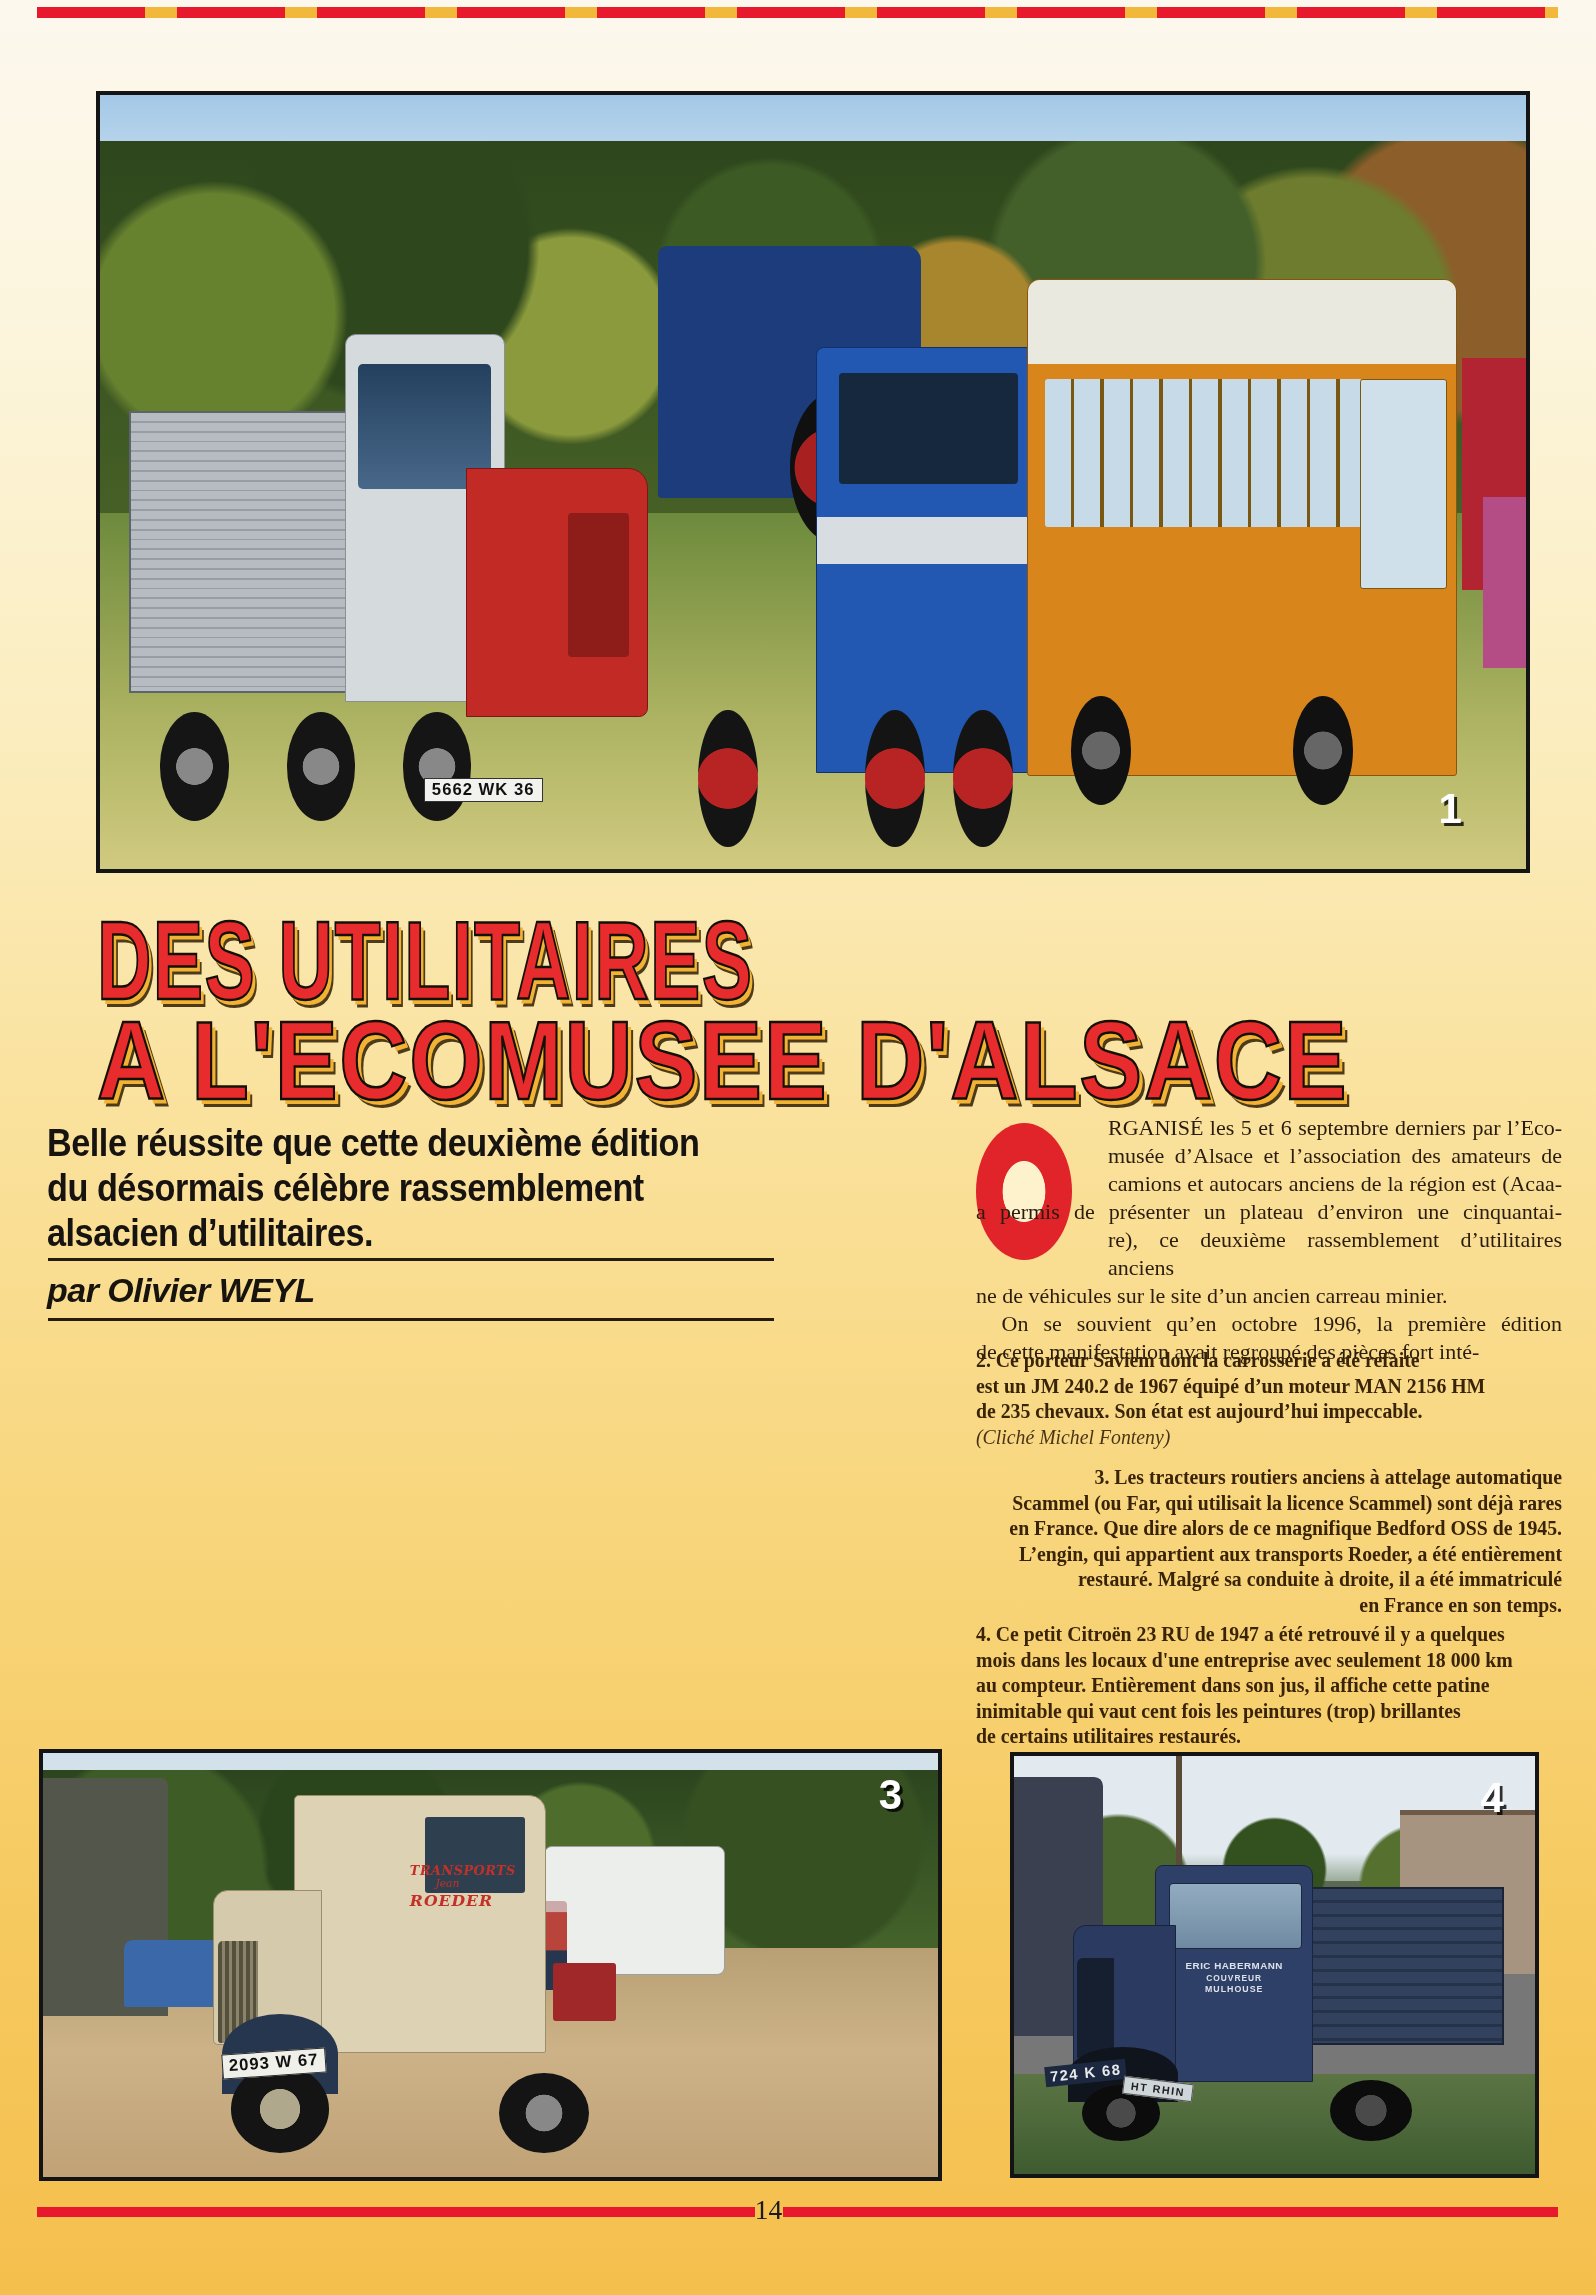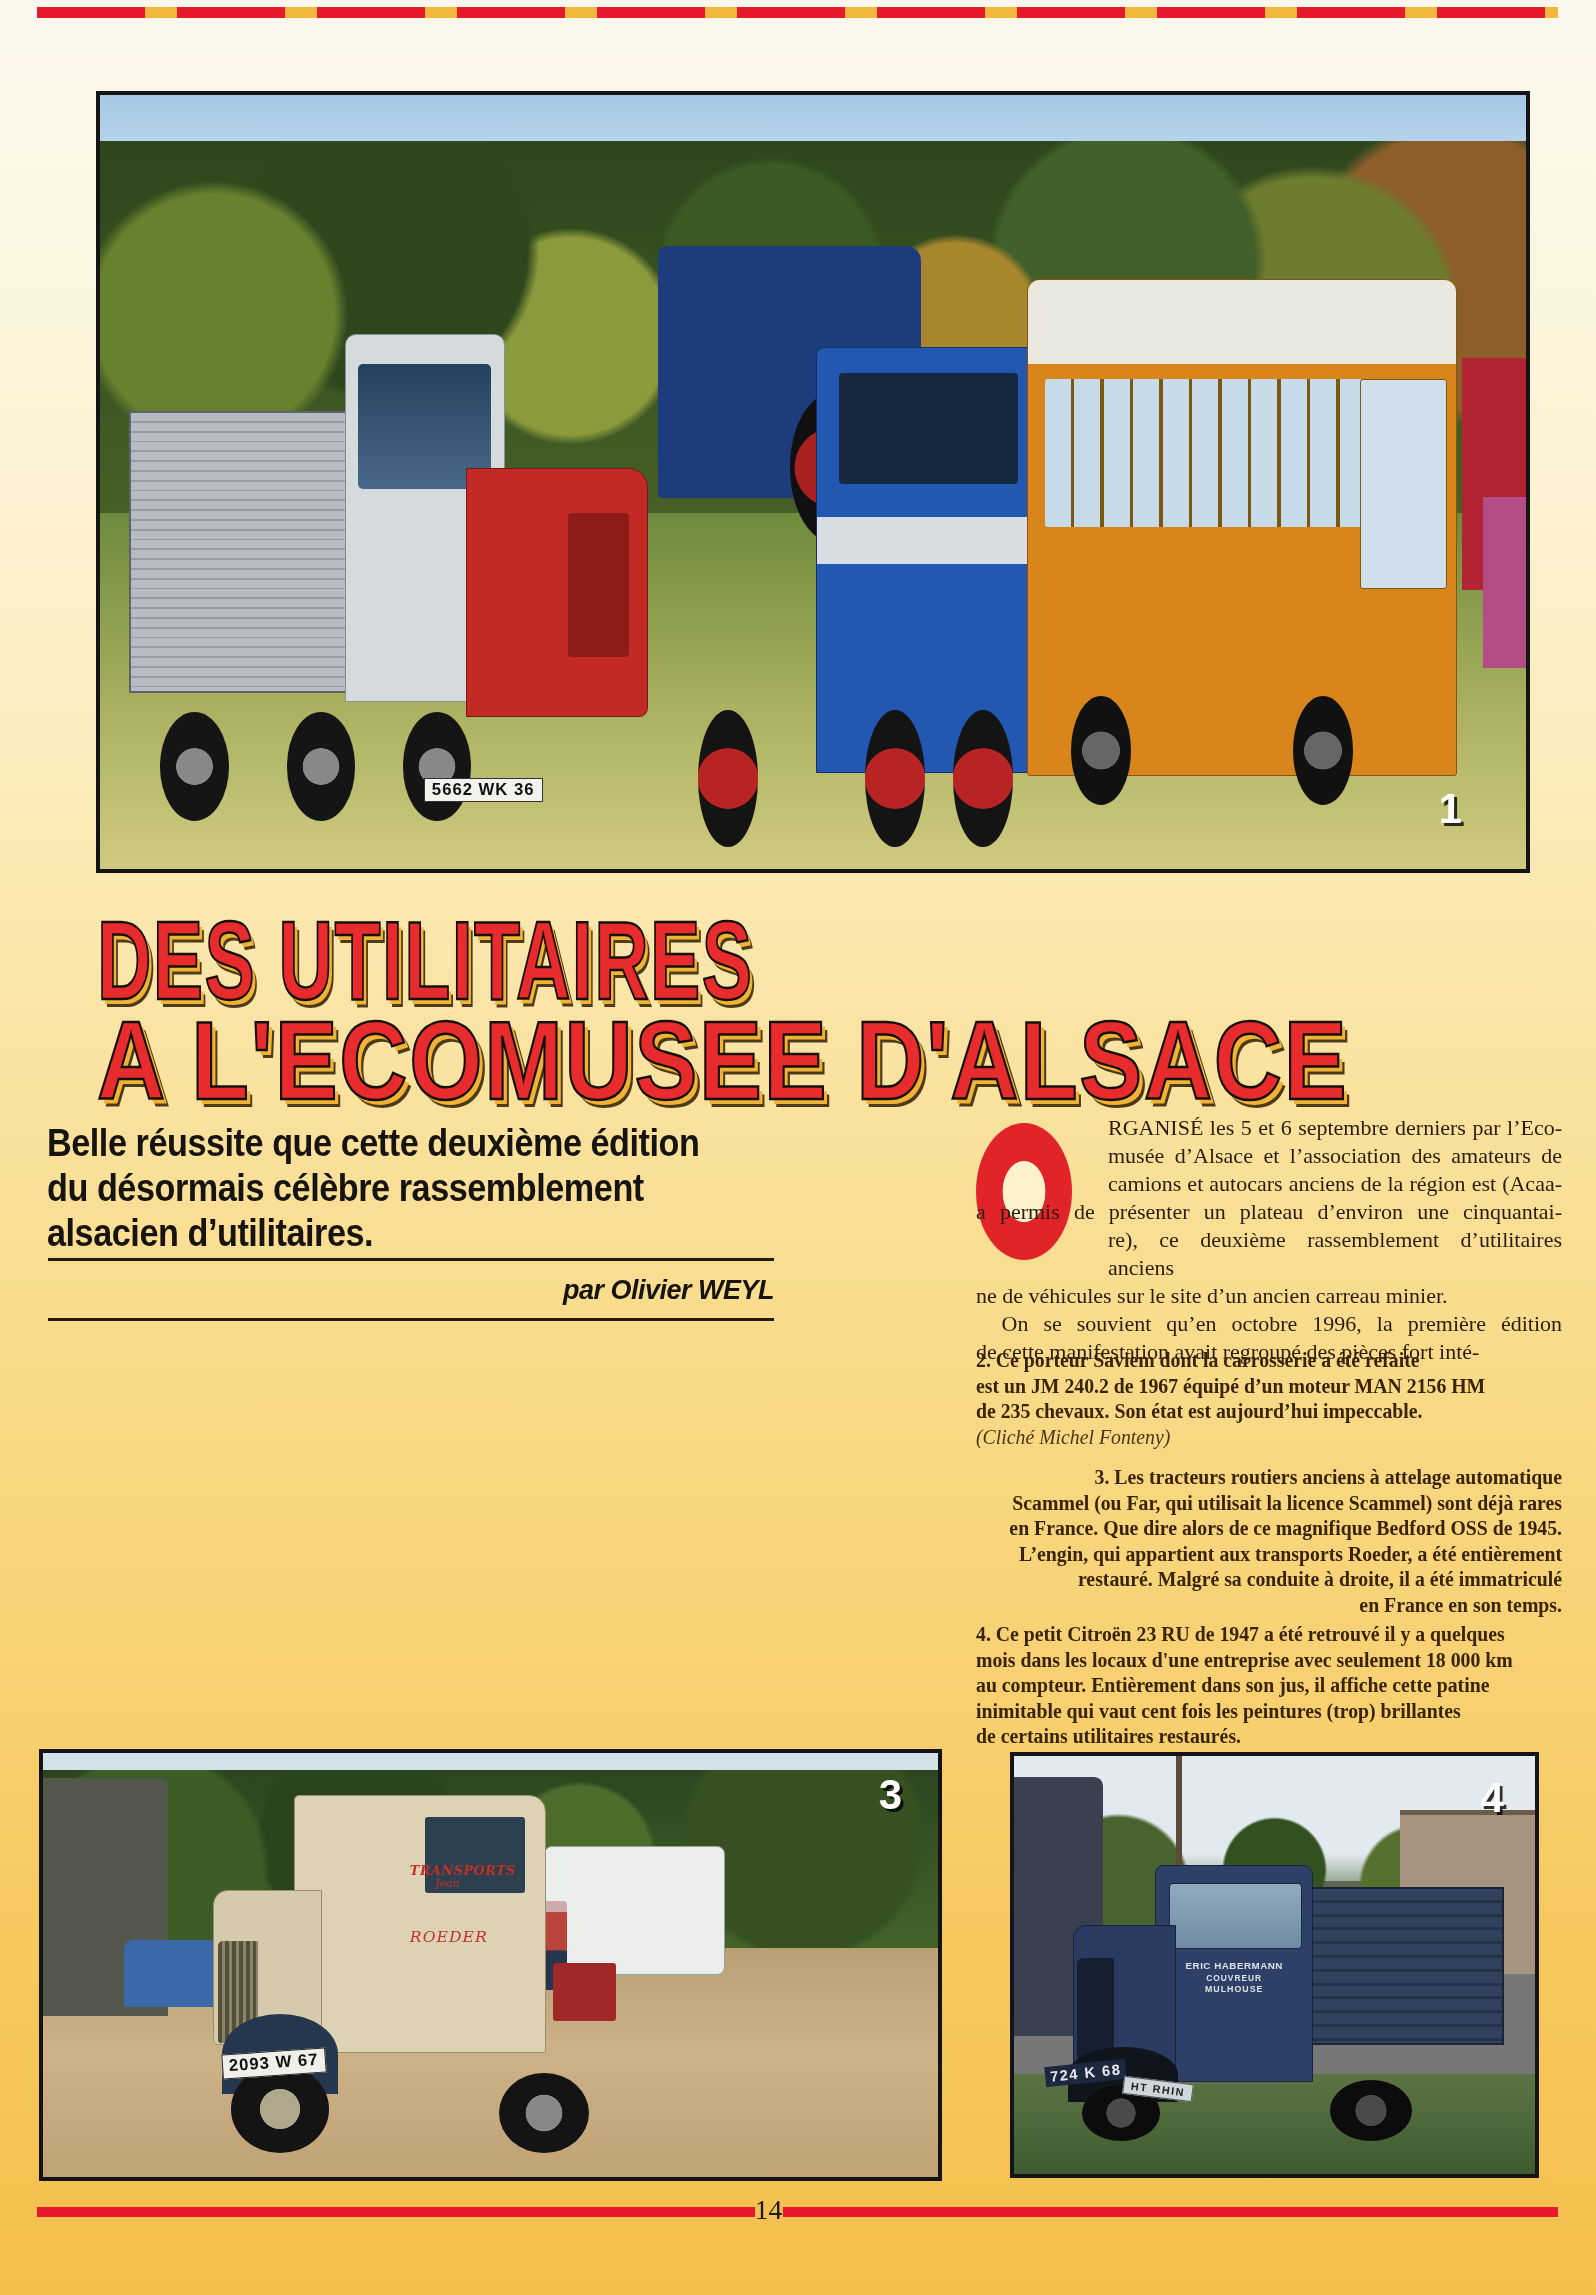--- a/index.html
+++ b/index.html
@@ -48,23 +48,23 @@
   .title-1{top:910px;transform:scaleX(.68);}
   .title-2{top:1010px;transform:scaleX(.85);}
   
   .lede{position:absolute;left:47px;top:1121px;width:934px;
     font-family:"Liberation Sans",sans-serif;font-weight:700;
     font-size:38px;line-height:45px;color:#161310;
     transform:scaleX(.9);transform-origin:left top;letter-spacing:-0.5px;}
   .rule{position:absolute;left:48px;width:726px;height:2.5px;background:#241c10;}
   .rule1{top:1258px;} .rule2{top:1318px;}
   .byline{
-    position:absolute;left:47px;top:1266px;width:727px;text-align:right;
+    position:absolute;left:47px;top:1266px;width:727px;text-align:left;
     font-family:"Liberation Sans",sans-serif;font-weight:700;font-style:italic;
-    font-size:27px;line-height:49px;color:#17130e;letter-spacing:-0.5px;
+    font-size:34px;line-height:49px;color:#17130e;letter-spacing:-0.5px;
   }
   
   .article{position:absolute;left:976px;top:1114px;width:586px;
     font-size:22px;line-height:28px;color:#2a1c0e;}
   .art-line{text-align:justify;text-align-last:justify;}
   .art-line.noj{text-align:left;text-align-last:left;}
   .art-line.ind{padding-left:132px;}
   .art-line.firstind{text-indent:25.6px;}
   .dropcap{
     position:absolute;left:976px;top:1123px;width:96px;height:137px;
@@ -198,21 +198,21 @@
   .p3-bonnet{position:absolute;left:2%;top:26%;width:24%;height:42%;
     background:#d6caac;border-radius:14.7px 0 0 4.9px;border:1.5px solid #9a8e6c;}
   .p3-grille-d{position:absolute;left:3%;top:40%;width:9%;height:28%;
     background:repeating-linear-gradient(90deg,#55503c 0 3.9px,#8c846a 3.9px 6.9px);border-radius:4.9px 0 0 2.9px;}
   .p3-fender{position:absolute;left:4%;top:60%;width:26%;height:22%;
     background:#26364e;border-radius:50% 50% 0 0;}
   .p3-door-text{position:absolute;left:46%;top:26%;width:30%;text-align:center;
     color:#c23028;font-family:"DejaVu Serif",serif;font-style:italic;}
   .p3-door-text .t1{font-size:12.8px;font-weight:700;letter-spacing:0.5px;}
   .p3-door-text .t2{font-size:10.8px;line-height:12.8px;}
-  .p3-door-text .t3{font-size:15.7px;font-weight:400;letter-spacing:1px;margin-top:36px;}
+  .p3-door-text .t3{font-size:15.7px;font-weight:700;letter-spacing:1px;}
   .p3-plate{position:absolute;left:4%;top:70%;padding:1px 5.9px;transform:rotate(-4deg);
     background:#f0f0ea;border:1px solid #222;
     font:700 16.7px/20.6px "Liberation Sans",sans-serif;color:#111;letter-spacing:1px;}
   .p3-hitch{position:absolute;left:78%;top:46%;width:14%;height:16%;background:#a02828;border-radius:2.9px;}
   .p3-wheel-f{position:absolute;left:6%;top:74%;width:22%;height:24%;
     background:radial-gradient(circle,#b0a88c 0 30%,#141414 31% 100%);border-radius:50%;}
   .p3-wheel-r{position:absolute;left:66%;top:76%;width:20%;height:22%;
     background:radial-gradient(circle,#888 0 30%,#141414 31% 100%);border-radius:50%;}
   
   .p4-sky{position:absolute;left:0;top:0;width:100%;height:30%;background:#e2eaf0;}

